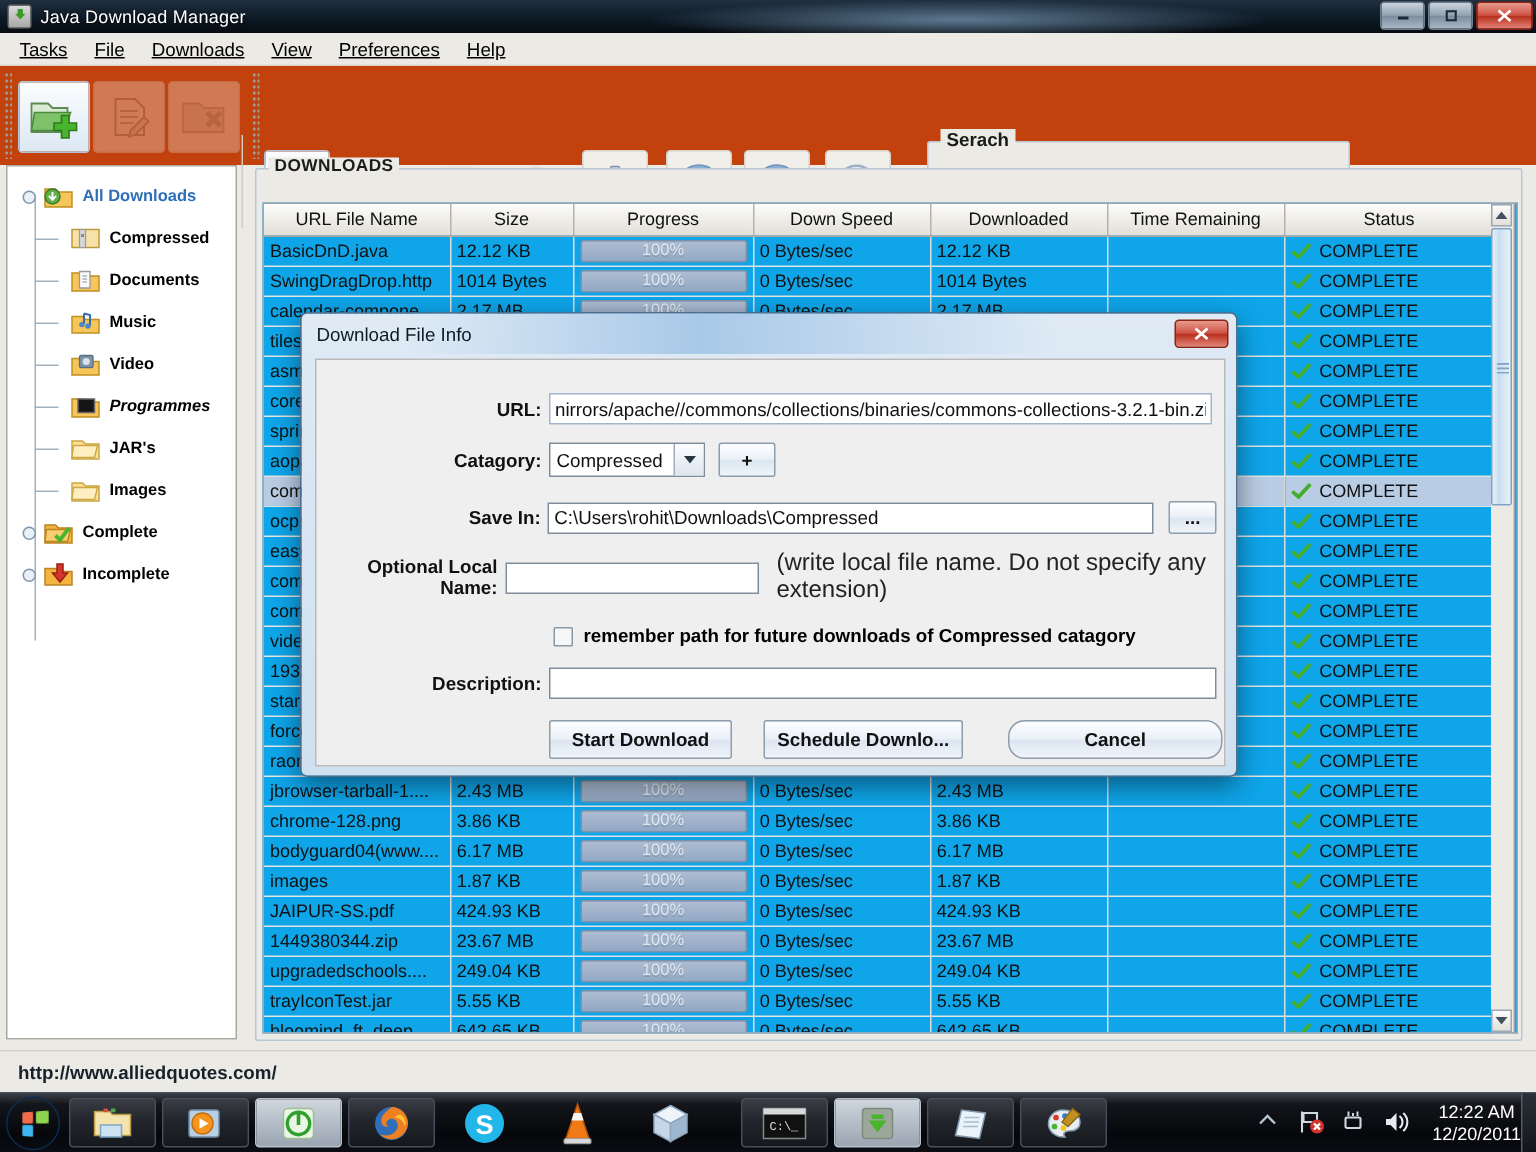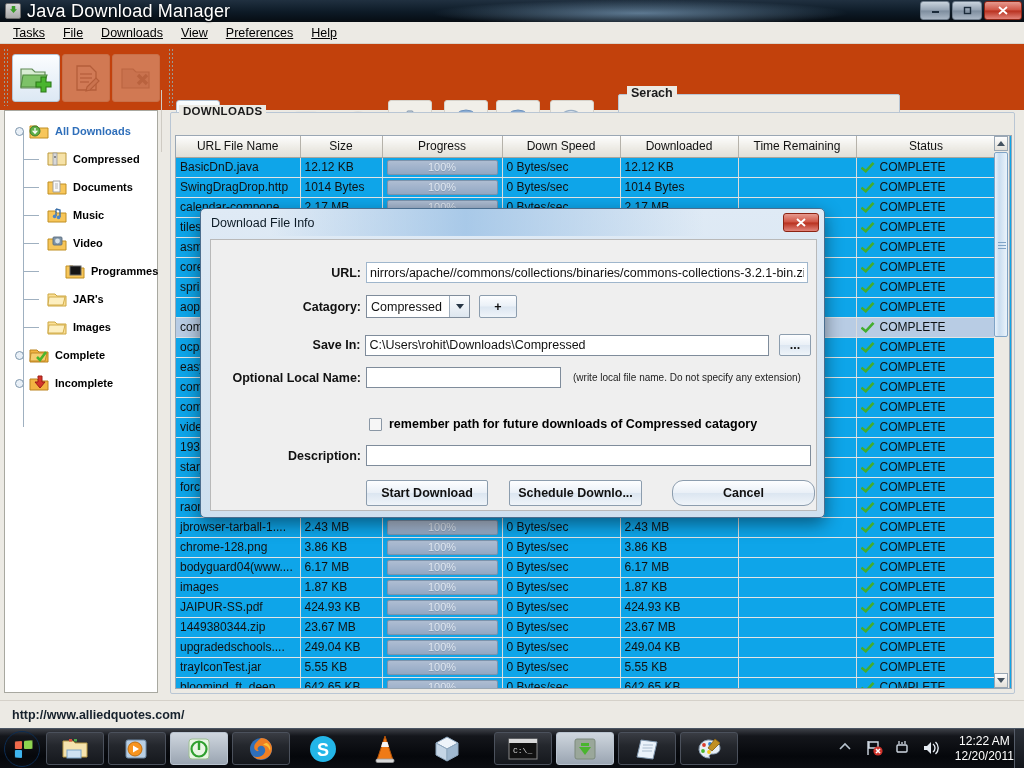--- a/index.html
+++ b/index.html
@@ -28,21 +28,21 @@
     pointer-events:none;
   }
   .title-icon{
     width:16px;height:16px;margin-left:5px;margin-right:6px;position:relative;z-index:2;
     background:linear-gradient(#d9d9d9,#a9a9a9); border:1px solid #6c6c6c; border-radius:2px;
   }
   .title-icon:after{
     content:""; position:absolute; left:4px; top:2px; width:7px; height:7px;
     background:#3a9b2a; clip-path:polygon(25% 0,75% 0,75% 45%,100% 45%,50% 100%,0 45%,25% 45%);
   }
-  .title-text{ color:#fff; font-size:18px; letter-spacing:.2px; position:relative; z-index:2;
+  .title-text{ color:#fff; font-size:12px; letter-spacing:.2px; position:relative; z-index:2;
     text-shadow:0 1px 2px rgba(0,0,0,.9);}
   .win-btns{ position:absolute; right:2px; top:1px; display:flex; gap:2px; z-index:3;}
   .win-btn{
     width:30px;height:19px;border:1px solid #6f7d8c; border-radius:3px;
     background:linear-gradient(#c9d3dd,#94a2b2 48%,#7d8d9e 52%,#aab7c5);
     display:flex;align-items:center;justify-content:center;color:#16202b;font-size:11px;
   }
   .win-btn.close{ background:linear-gradient(#e79a8f,#cf5343 48%,#b8301e 52%,#e2847a);
     border-color:#8c2414; color:#fff; width:38px;}
 
@@ -205,21 +205,21 @@
   .combo-arrow{
     margin-left:auto; width:20px;height:21px; background:linear-gradient(#fbfcfd,#dde6ef);
     border-left:1px solid #9fadbb; display:flex;align-items:center;justify-content:center;
   }
   .btn{
     background:linear-gradient(#fdfeff,#eaf0f7 48%,#dce6f1 52%,#eff4f9);
     border:1px solid #8c9dae; border-radius:2px;
     font-size:12.5px; font-weight:bold; color:#111;
     display:flex;align-items:center;justify-content:center;
   }
-  .hint{ font-size:10px; color:#222; }
+  .hint{ font-size:16px; color:#222; }
   .cbox{ width:13px;height:13px;border:1px solid #8a97a5;background:#f6f6f6;border-radius:1px;}
 
   
   .taskbar{
     position:absolute; left:0; bottom:0; width:1024px; height:40px;
     background:linear-gradient(#3c3f46,#14161b 18%,#05070b 70%,#0b0d12);
     border-top:1px solid #4a5563;
   }
   .start-orb{
     position:absolute; left:4px; top:2px; width:36px;height:36px;border-radius:50%;
@@ -437,21 +437,21 @@
         <span class="folder">
           <svg width="20" height="16" viewBox="0 0 20 16">
             <path d="M1 4 h7 l2 2 h9 v9 H1z" fill="#f7c65a" stroke="#c08f22" stroke-width="1"></path>
             <rect x="6" y="2" width="9" height="8" rx="1" fill="#7f94a8" stroke="#5b6e80" stroke-width=".9"></rect>
             <circle cx="10.5" cy="6" r="2.4" fill="#d8e2ea"></circle>
           </svg>
         </span>
         <span class="lbl">Video</span>
       </div>
 
-      <div class="tnode" style="padding-left:60px;">
+      <div class="tnode" style="padding-left:42px;font-style:italic;">
         <div class="thline" style="left:18px; top:14px; width:16px;"></div>
         <span class="folder">
           <svg width="20" height="16" viewBox="0 0 20 16">
             <path d="M1 3 h7 l2 2 h9 v10 H1z" fill="#f7c65a" stroke="#c08f22" stroke-width="1"></path>
             <rect x="5" y="3" width="11" height="9" fill="#151515" stroke="#666" stroke-width="1"></rect>
           </svg>
         </span>
         <span class="lbl">Programmes</span>
       </div>
 

